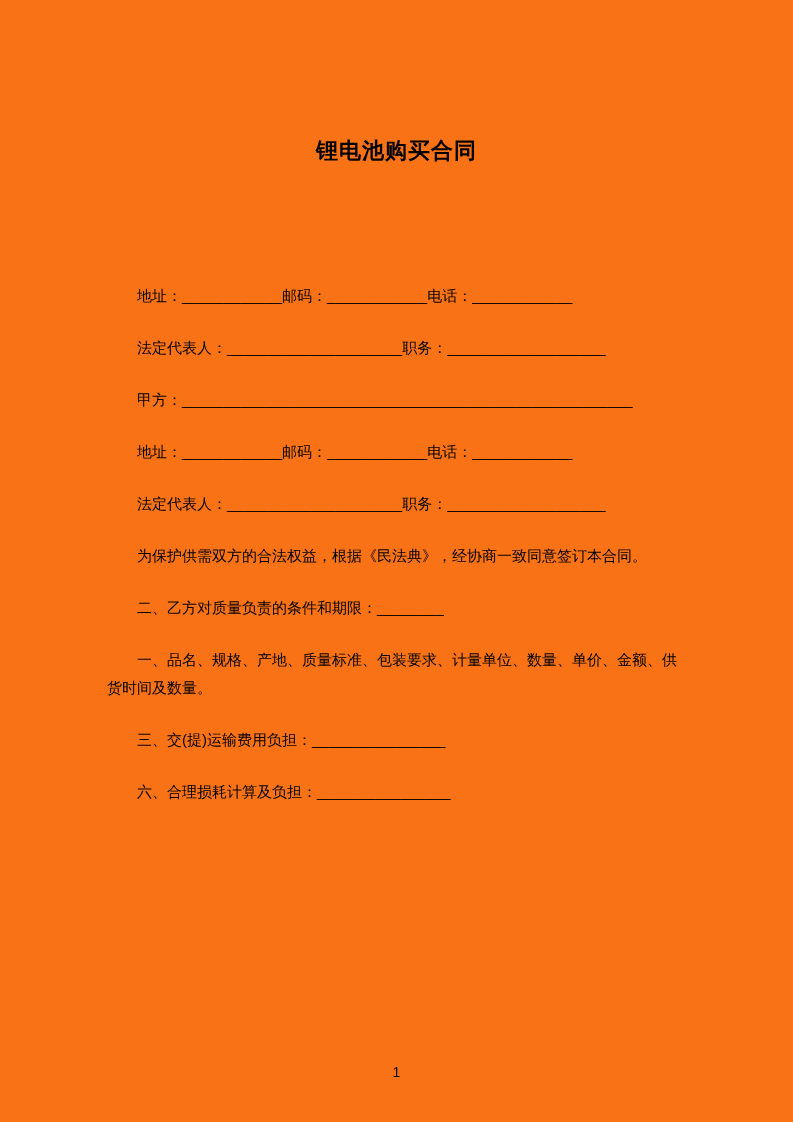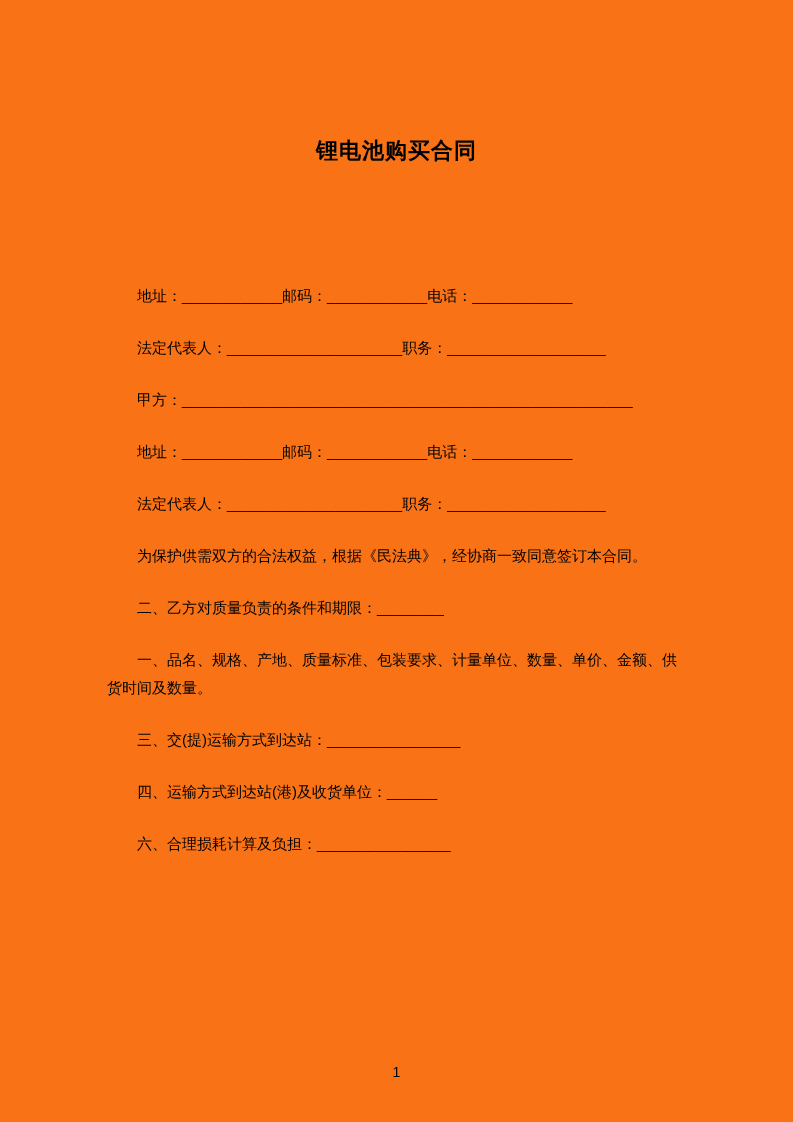--- a/index.html
+++ b/index.html
@@ -52,19 +52,18 @@
   <h1 class="doc-title">锂电池购买合同</h1>
 
   <p class="doc-line">地址：____________邮码：____________电话：____________</p>
   <p class="doc-line">法定代表人：_____________________职务：___________________</p>
   <p class="doc-line">甲方：______________________________________________________</p>
   <p class="doc-line">地址：____________邮码：____________电话：____________</p>
   <p class="doc-line">法定代表人：_____________________职务：___________________</p>
   <p class="doc-line">为保护供需双方的合法权益，根据《民法典》，经协商一致同意签订本合同。</p>
   <p class="doc-line">二、乙方对质量负责的条件和期限：________</p>
   <p class="doc-line">一、品名、规格、产地、质量标准、包装要求、计量单位、数量、单价、金额、供货时间及数量。</p>
-  <p class="doc-line">三、交(提)运输方式到达站：________________</p>
-  <p class="doc-line">四、运输方式到达站(港)及收货单位：______</p>
+  <p class="doc-line">三、交(提)运输费用负担：________________</p>
   <p class="doc-line">六、合理损耗计算及负担：________________</p>
 
   <div class="page-number">1</div>
 
 </div>
 
 </body></html>

